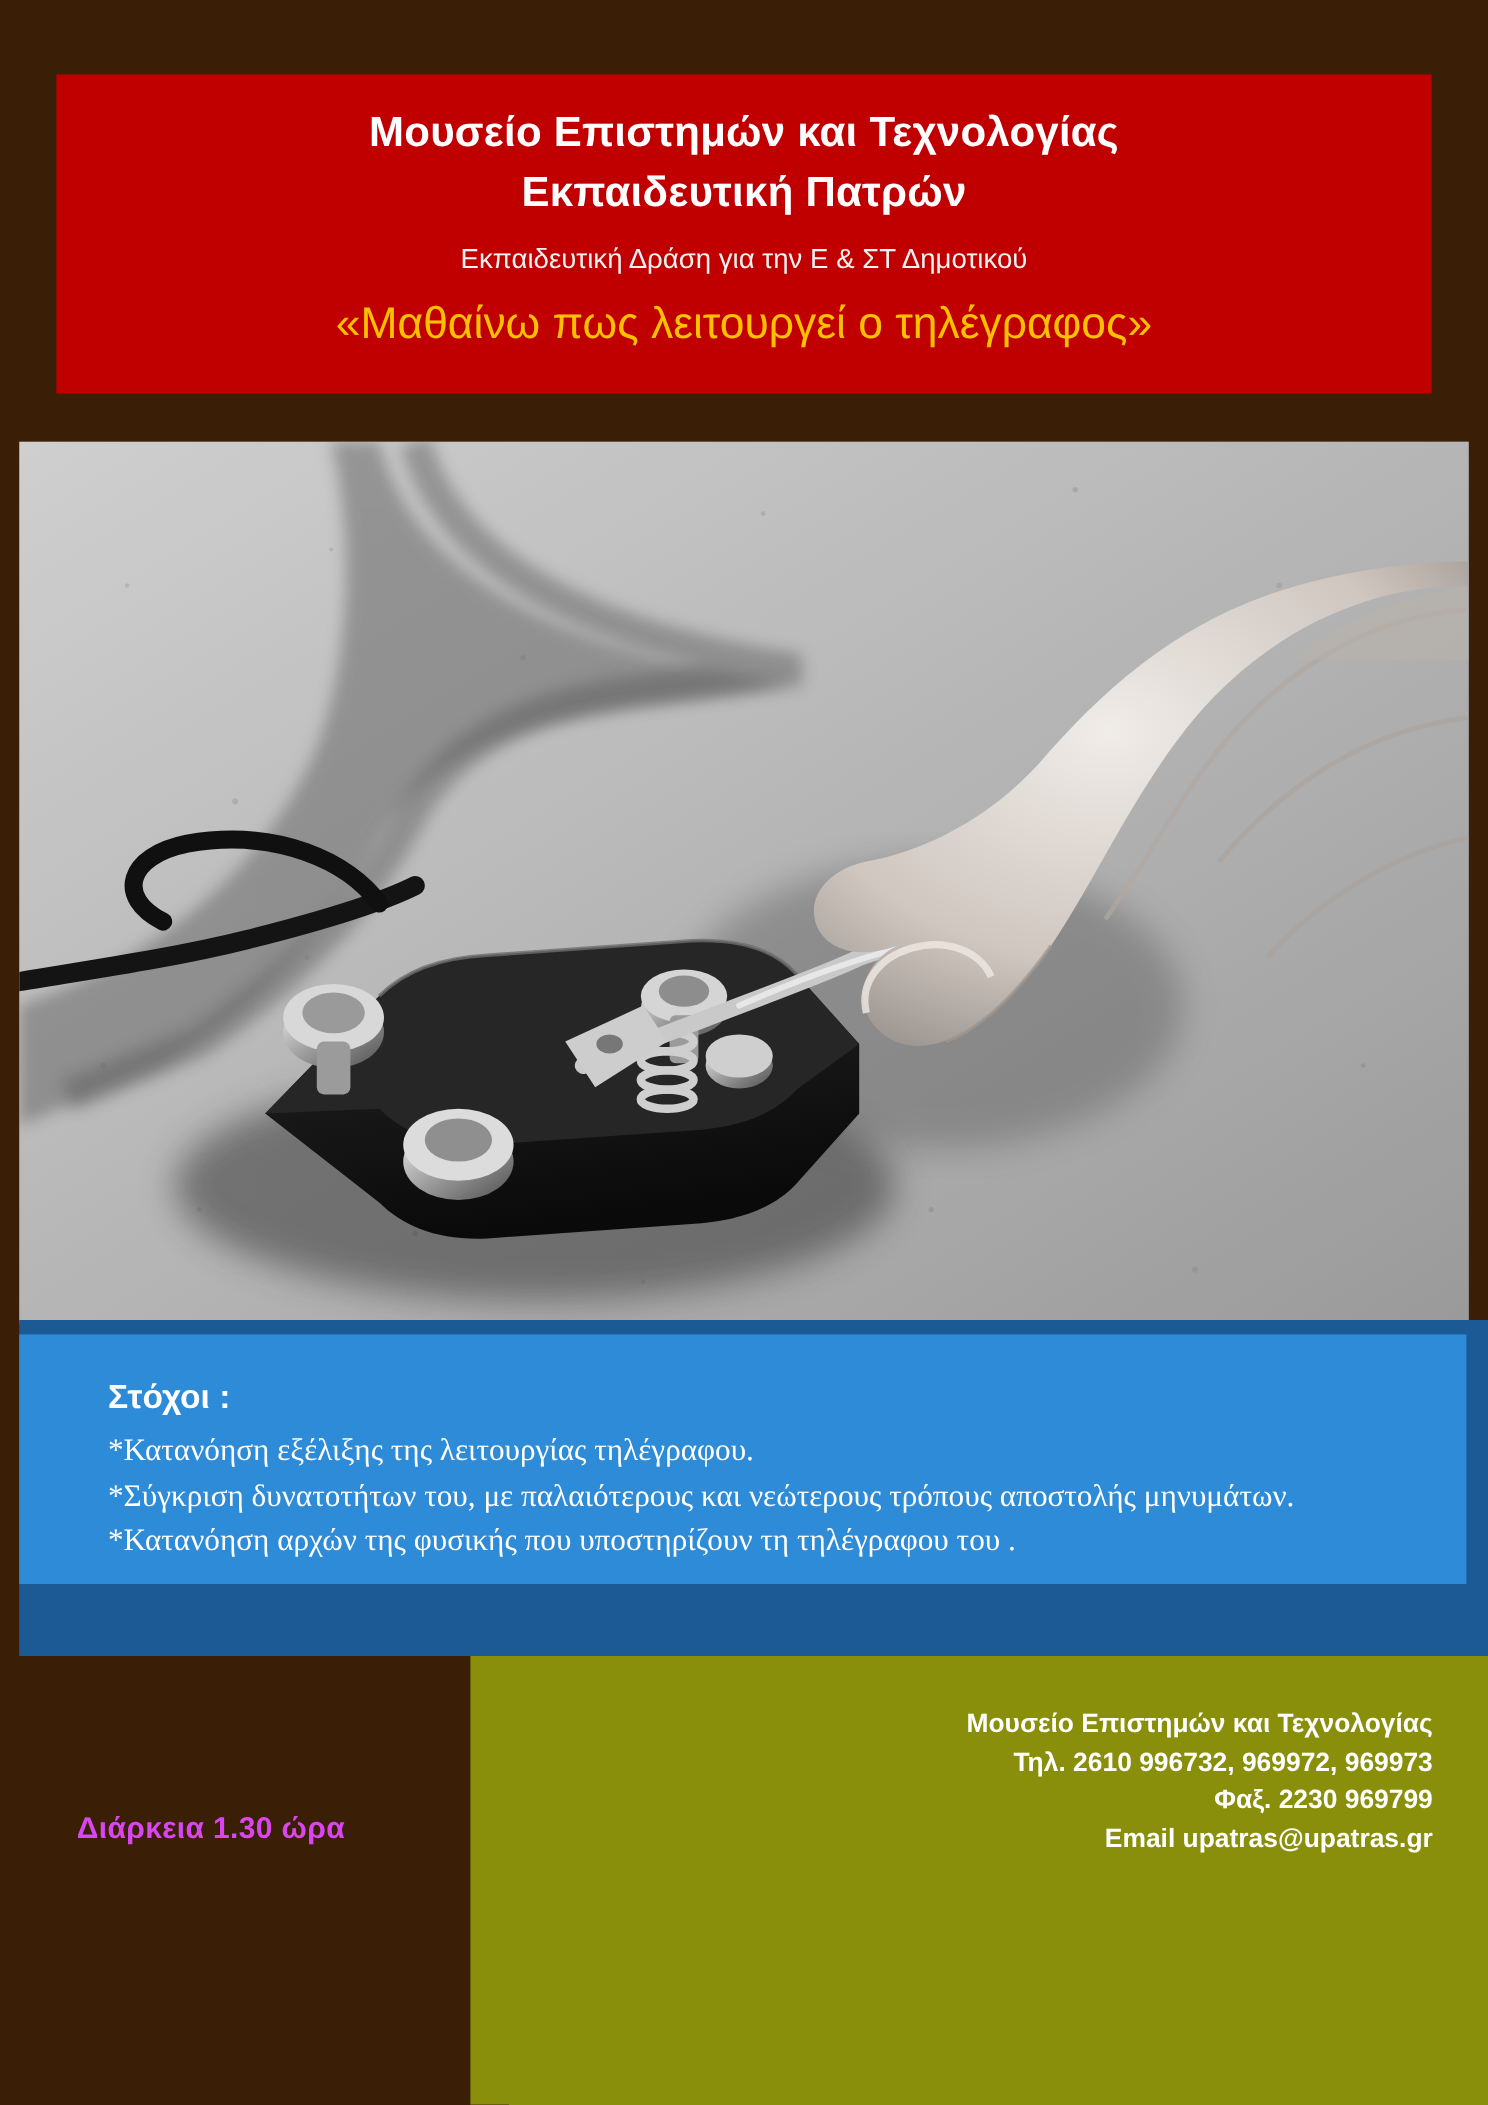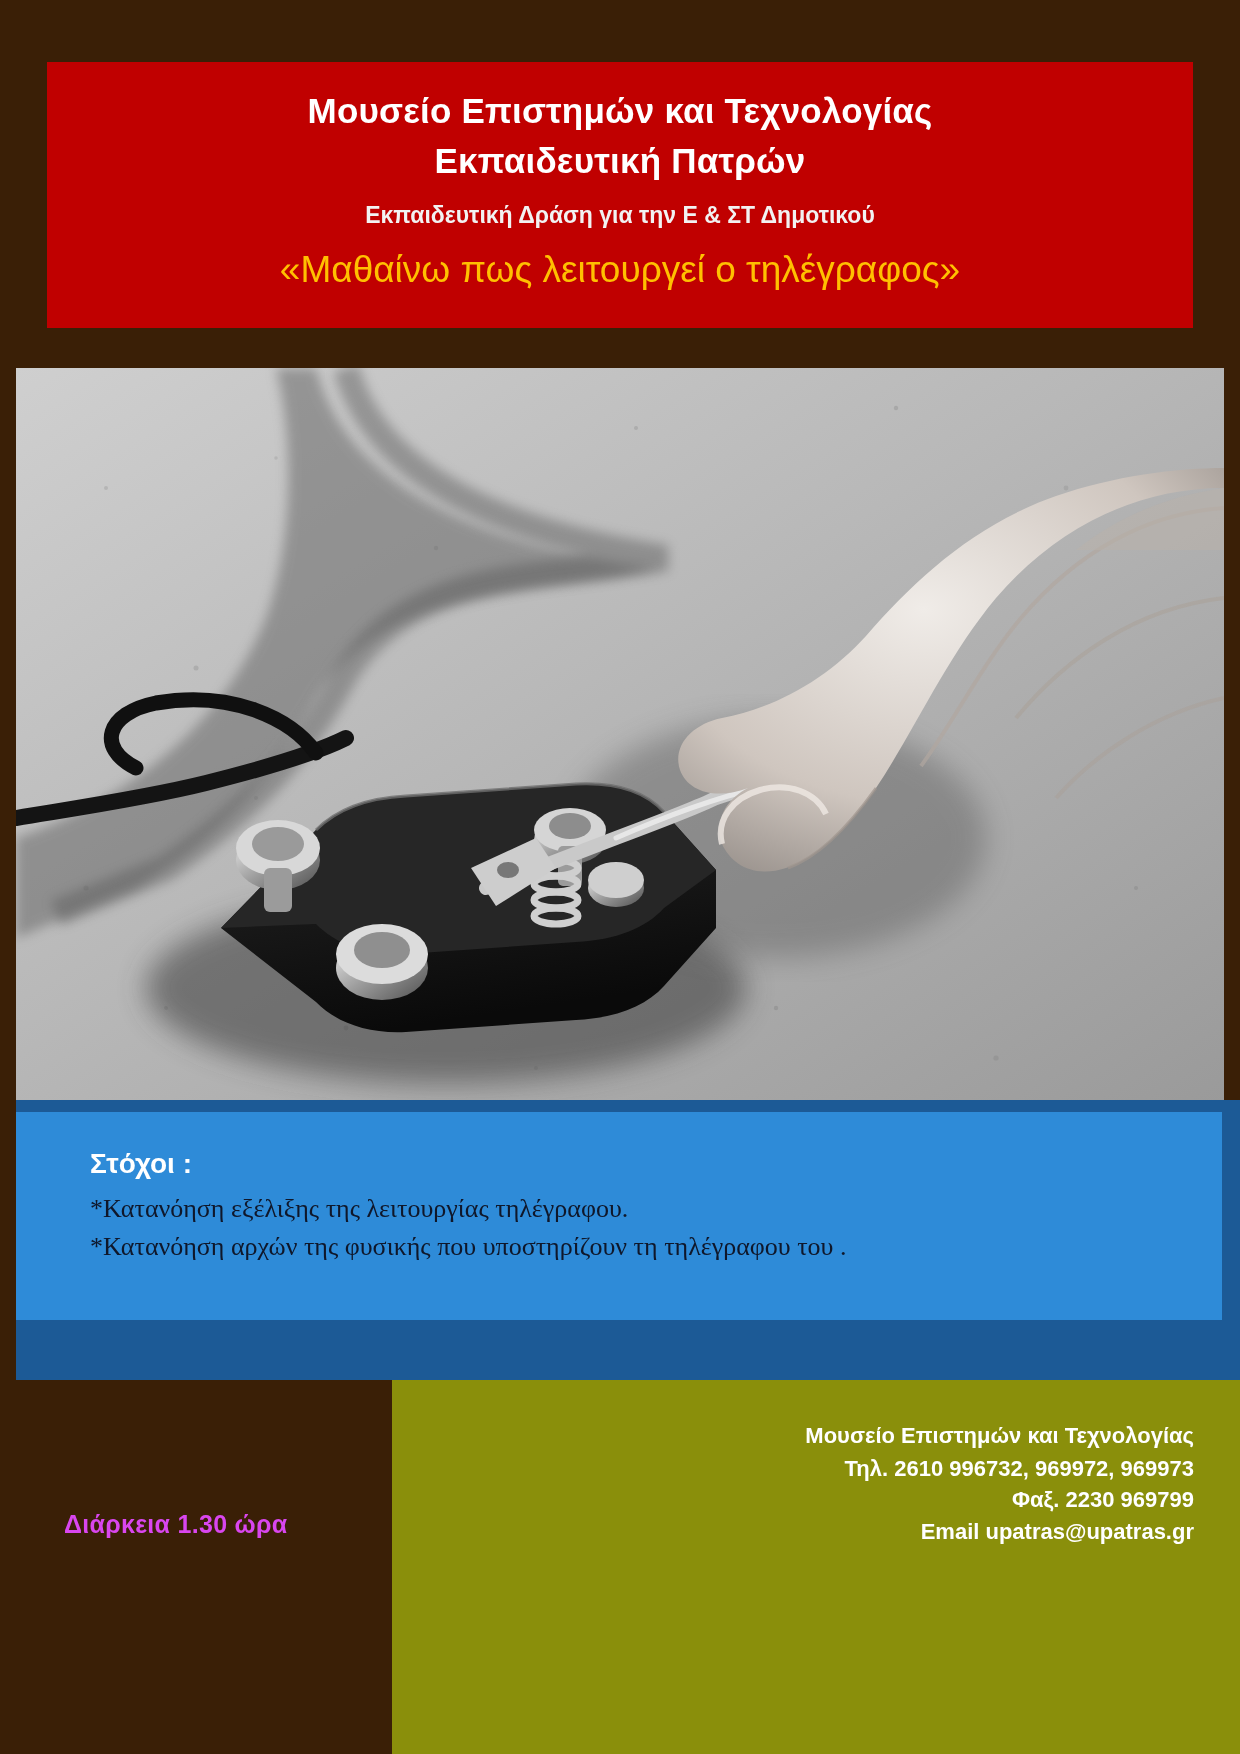--- a/index.html
+++ b/index.html
@@ -38,21 +38,21 @@
     font-size: 35px;
     font-weight: bold;
     line-height: 1.42;
     letter-spacing: 0.2px;
   }
   .header-sub {
     color: #f2f2f2;
     font-size: 23px;
     margin-top: 16px;
     line-height: 1.3;
-    font-weight: bold;
+    font-weight: normal;
   }
   .header-quote {
     color: #ffc000;
     font-size: 37px;
     font-weight: normal;
     margin-top: 16px;
     line-height: 1.25;
   }
 
   
@@ -86,21 +86,21 @@
     box-sizing: border-box;
     padding: 36px 70px 0 74px;
   }
   .obj-title {
     color: #ffffff;
     font-size: 28px;
     font-weight: bold;
     margin-bottom: 10px;
   }
   .obj-line {
-    color: #0f172a;
+    color: #ffffff;
     font-family: "Liberation Serif", serif;
     font-size: 26px;
     line-height: 1.45;
   }
 
   
   .bottom-left {
     position: absolute;
     left: 0;
     top: 1380px;
@@ -270,20 +270,21 @@
       </g>
 
       <rect width="1208" height="735" fill="none"></rect>
     </svg>
   </div>
 
   <div class="blue-shadow"></div>
   <div class="blue-block">
     <div class="obj-title">Στόχοι :</div>
     <div class="obj-line">*Κατανόηση εξέλιξης της λειτουργίας τηλέγραφου.</div>
+    <div class="obj-line">*Σύγκριση δυνατοτήτων του, με παλαιότερους και νεώτερους τρόπους αποστολής μηνυμάτων.</div>
     <div class="obj-line">*Κατανόηση  αρχών της φυσικής που υποστηρίζουν τη τηλέγραφου του .</div>
   </div>
 
   <div class="bottom-left"></div>
   <div class="duration">Διάρκεια 1.30 ώρα</div>
 
   <div class="bottom-olive">
     <div class="contact-line first">Μουσείο Επιστημών και Τεχνολογίας</div>
     <div class="contact-line">Τηλ. 2610 996732, 969972, 969973</div>
     <div class="contact-line">Φαξ. 2230 969799</div>

